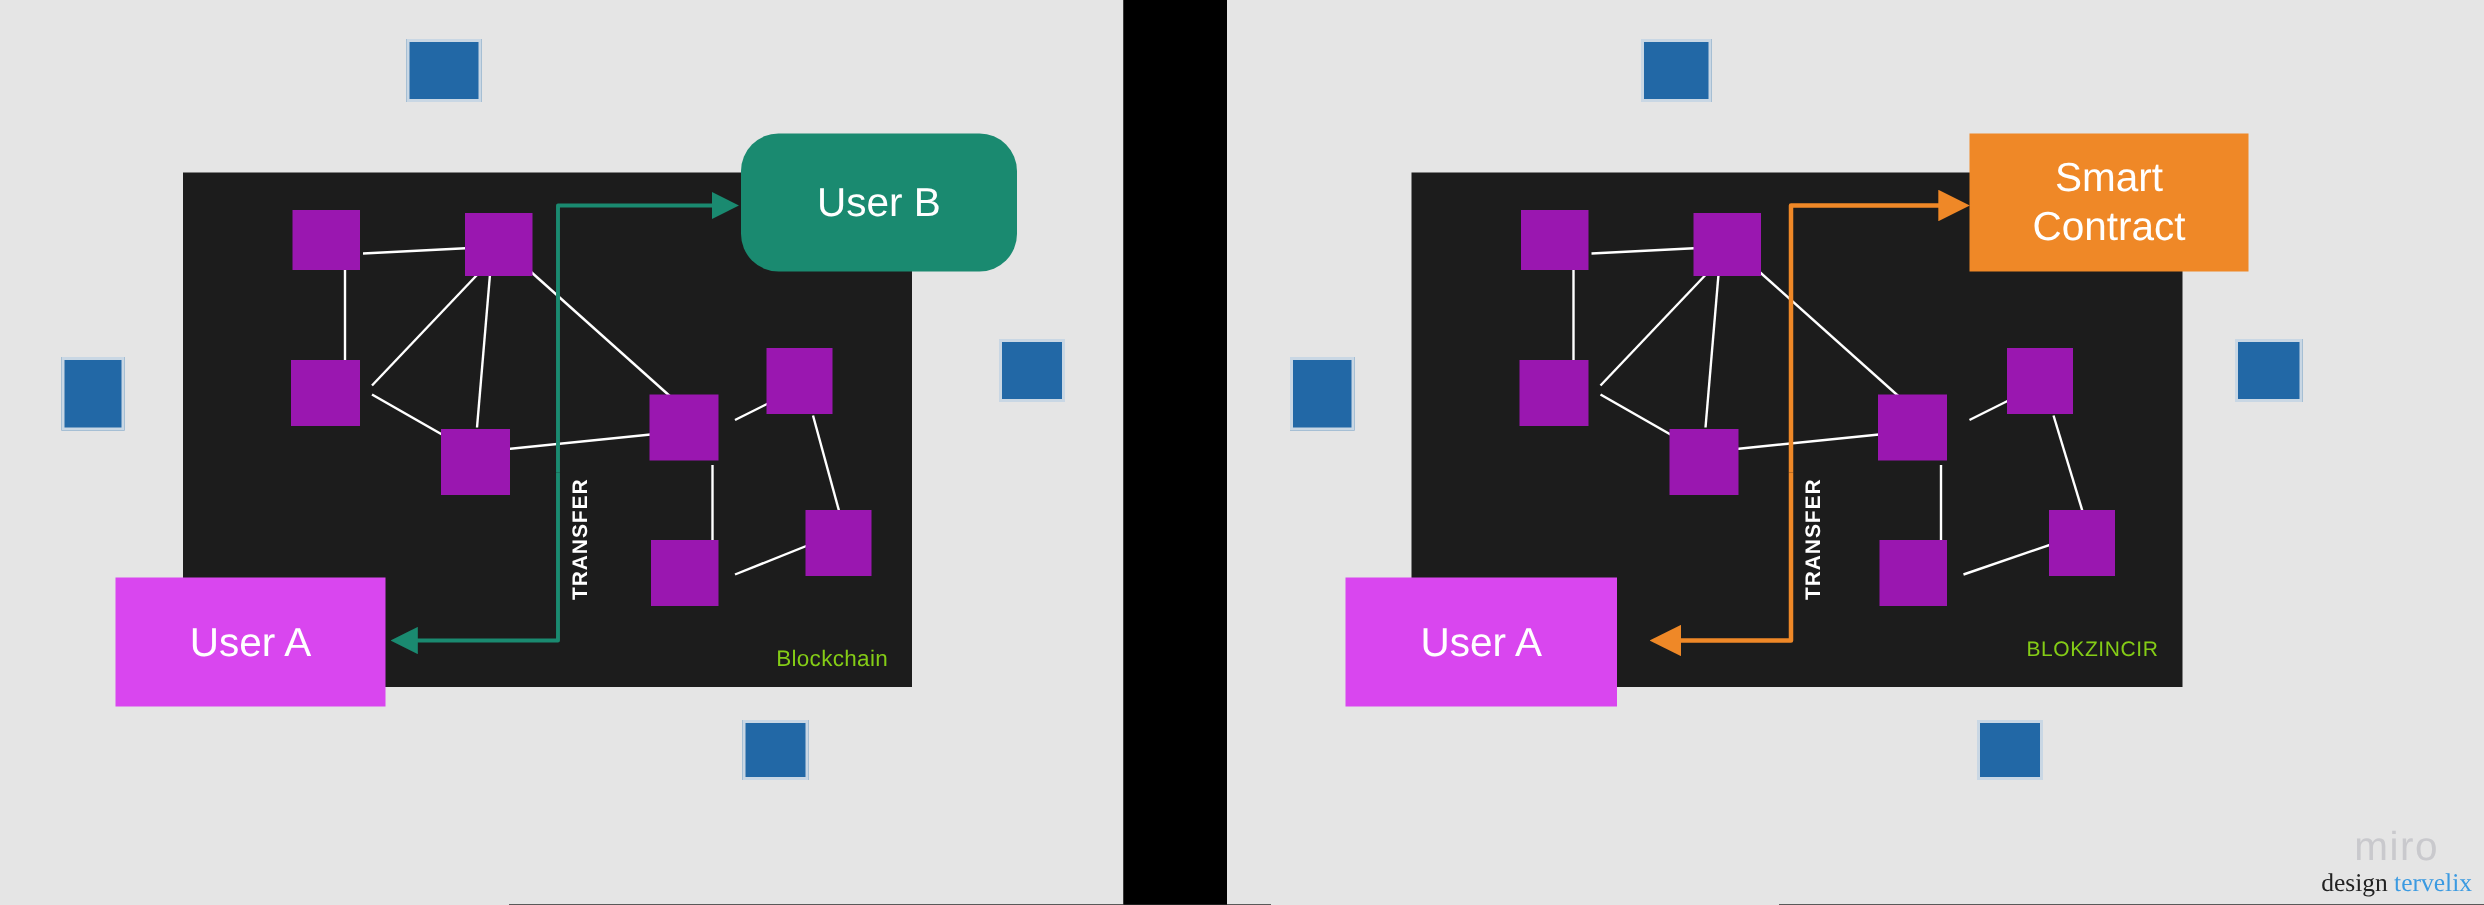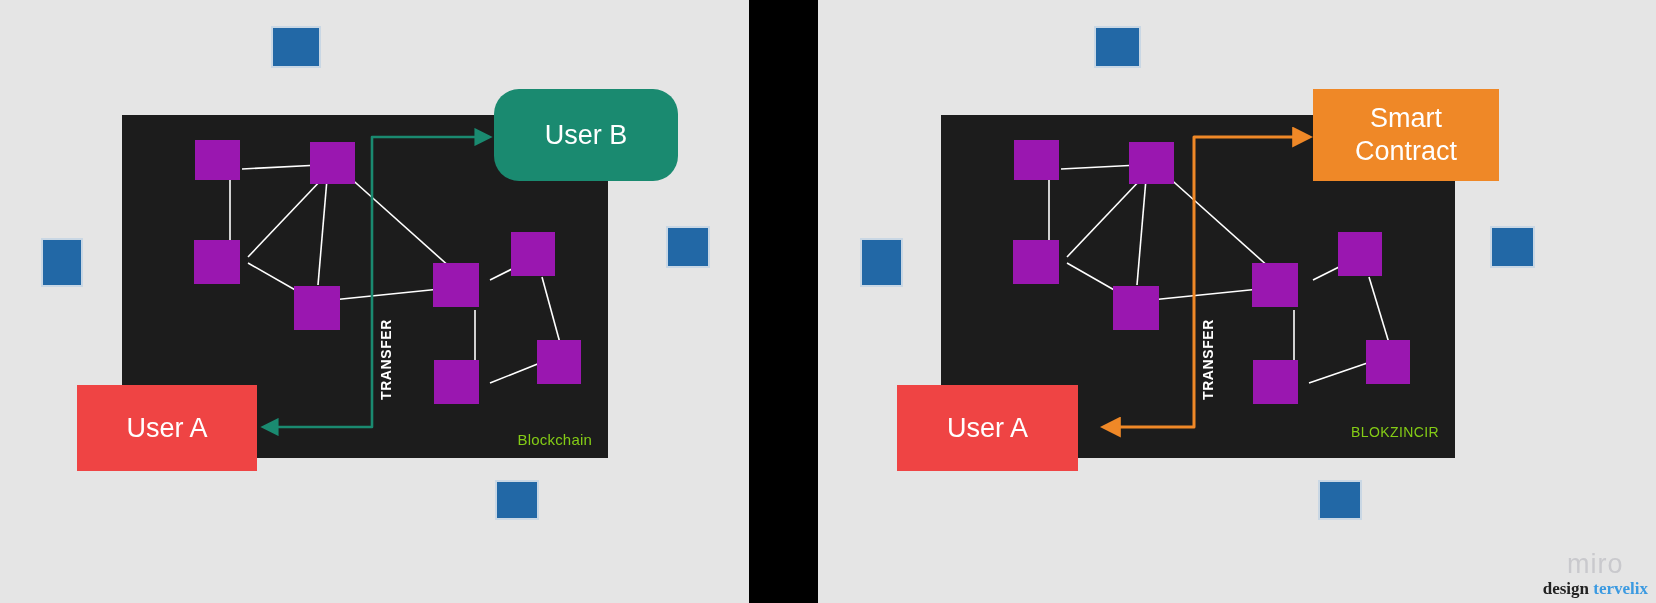--- a/index.html
+++ b/index.html
@@ -65,21 +65,21 @@
     position: absolute;
     display: flex;
     align-items: center;
     justify-content: center;
     text-align: center;
     color: #ffffff;
     font-size: 27px;
     line-height: 1.22;
     font-weight: 400;
   }
-  .actor.user-a { background: #ef4444; }
+  .actor.user-a { background: #d946ef; }
   .actor.user-b { background: #1a8a70; border-radius: 25px; }
   .actor.smart  { background: #ef8827; }
 
   .transfer-label {
     position: absolute;
     color: #ffffff;
     font-size: 14px;
     font-weight: 700;
     letter-spacing: .6px;
     transform: rotate(-90deg);
@@ -100,21 +100,20 @@
     letter-spacing: 1px;
     line-height: 1;
     margin-bottom: 2px;
   }
   .wm-credit {
     display: block;
     font-family: "Liberation Serif", serif;
     font-size: 17px;
     color: #222222;
     line-height: 1;
-    font-weight: bold;
   }
   .wm-credit .brand { color: #3b9ae1; }
 </style>
 </head>
 <body>
 
 <div class="stage">
 
   <div class="panel" id="panel-left">
 

